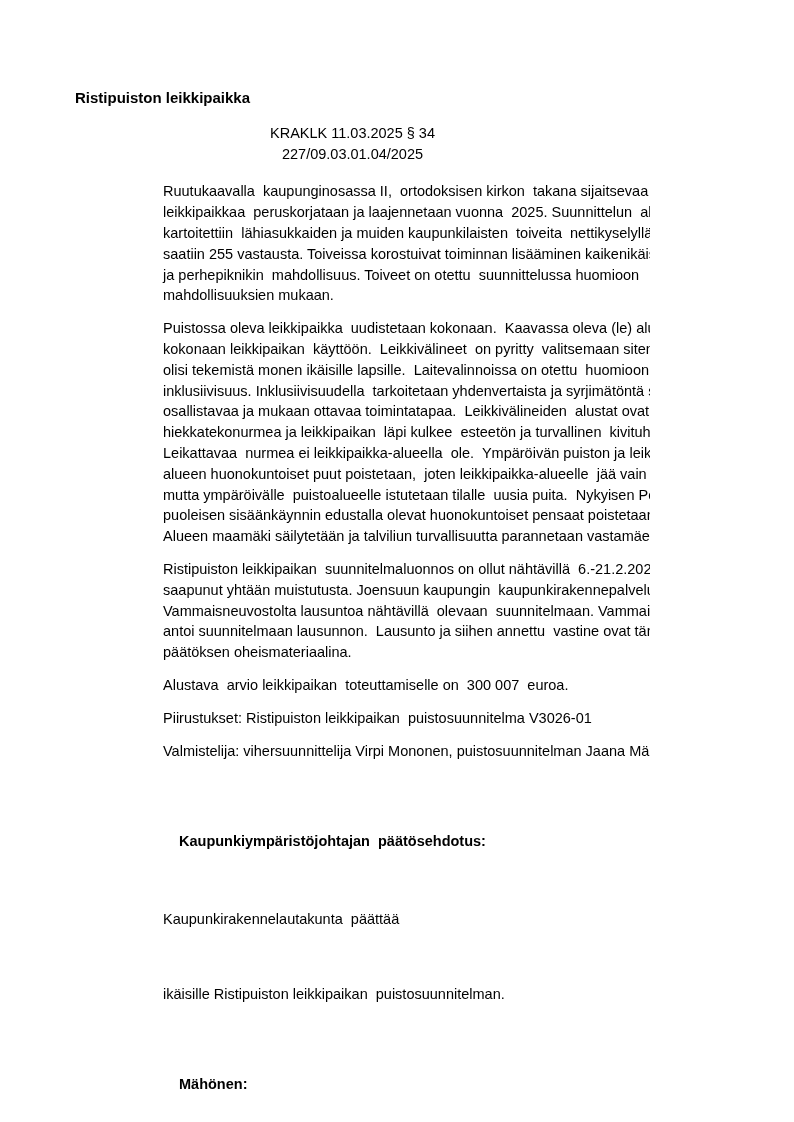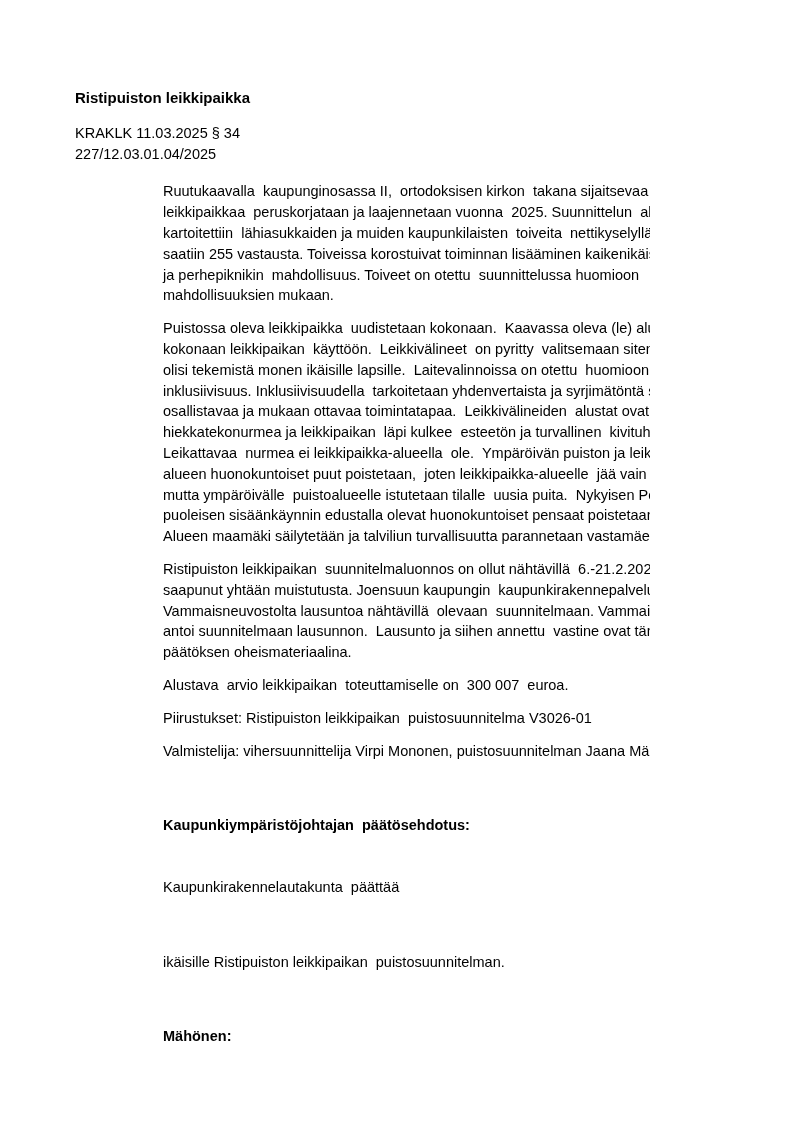--- a/index.html
+++ b/index.html
@@ -25,48 +25,49 @@
     font-size: 15px;
     font-weight: 700;
     line-height: 20.8px;
     white-space: pre-wrap;
   }
   .doc-meta {
     margin-top: 14px;
   }
   .doc-meta div {
     white-space: pre-wrap;
+    text-align: center;
   }
   .doc-body {
     margin-left: 88px;
     margin-top: 17px;
     width: 600px;
   }
   .para {
     margin: 0 0 12px 0;
     white-space: pre-wrap;
   }
   .section-heading {
-    margin: 0;
+    margin: 16px;
     font-size: 14.5px;
     font-weight: 700;
     line-height: 20.8px;
     white-space: pre-wrap;
   }
 </style>
 </head>
 <body>
 
 <div class="page">
 
   <h1 class="doc-title">Ristipuiston leikkipaikka</h1>
 
   <div class="doc-meta">
     <div>KRAKLK 11.03.2025 § 34</div>
-    <div>227/12.03.01.04/2025</div>
+    <div>227/09.03.01.04/2025</div>
   </div>
 
   <div class="doc-body">
 
     <p class="para">Ruutukaavalla  kaupunginosassa II,  ortodoksisen kirkon  takana sijaitsevaa  Ristipuiston
 leikkipaikkaa  peruskorjataan ja laajennetaan vuonna  2025. Suunnittelun  alussa
 kartoitettiin  lähiasukkaiden ja muiden kaupunkilaisten  toiveita  nettikyselyllä.  Kyselyyn
 saatiin 255 vastausta. Toiveissa korostuivat toiminnan lisääminen kaikenikäisille  lapsille
 ja perhepiknikin  mahdollisuus. Toiveet on otettu  suunnittelussa huomioon
 mahdollisuuksien mukaan.</p>

